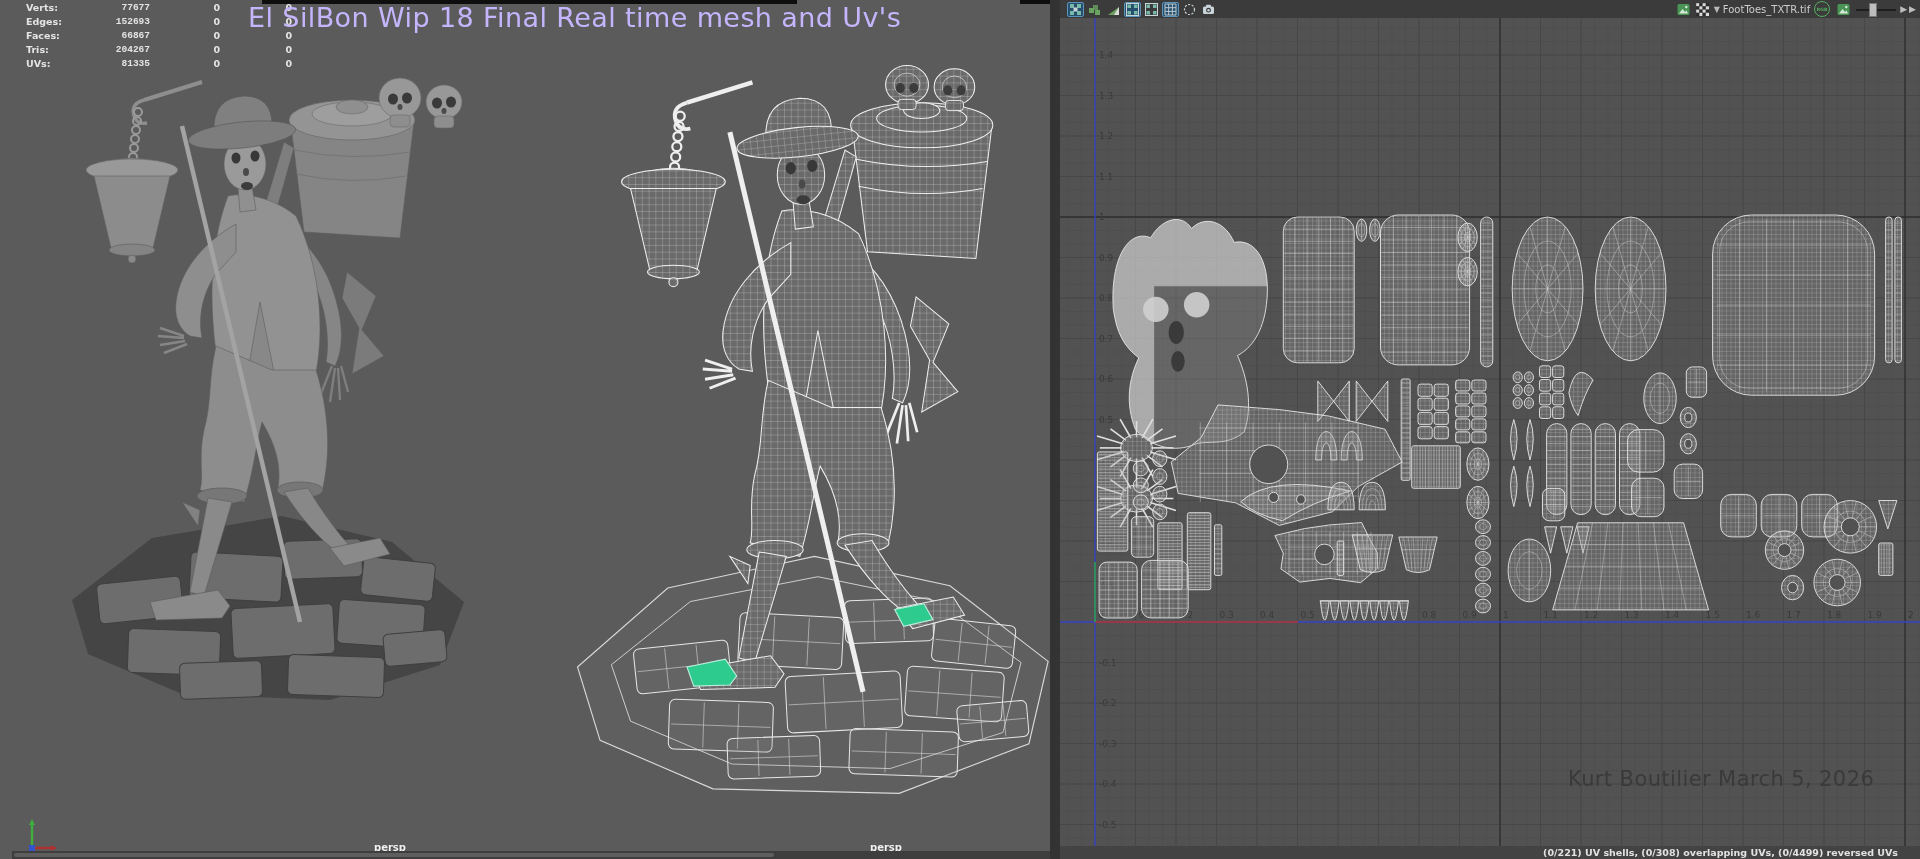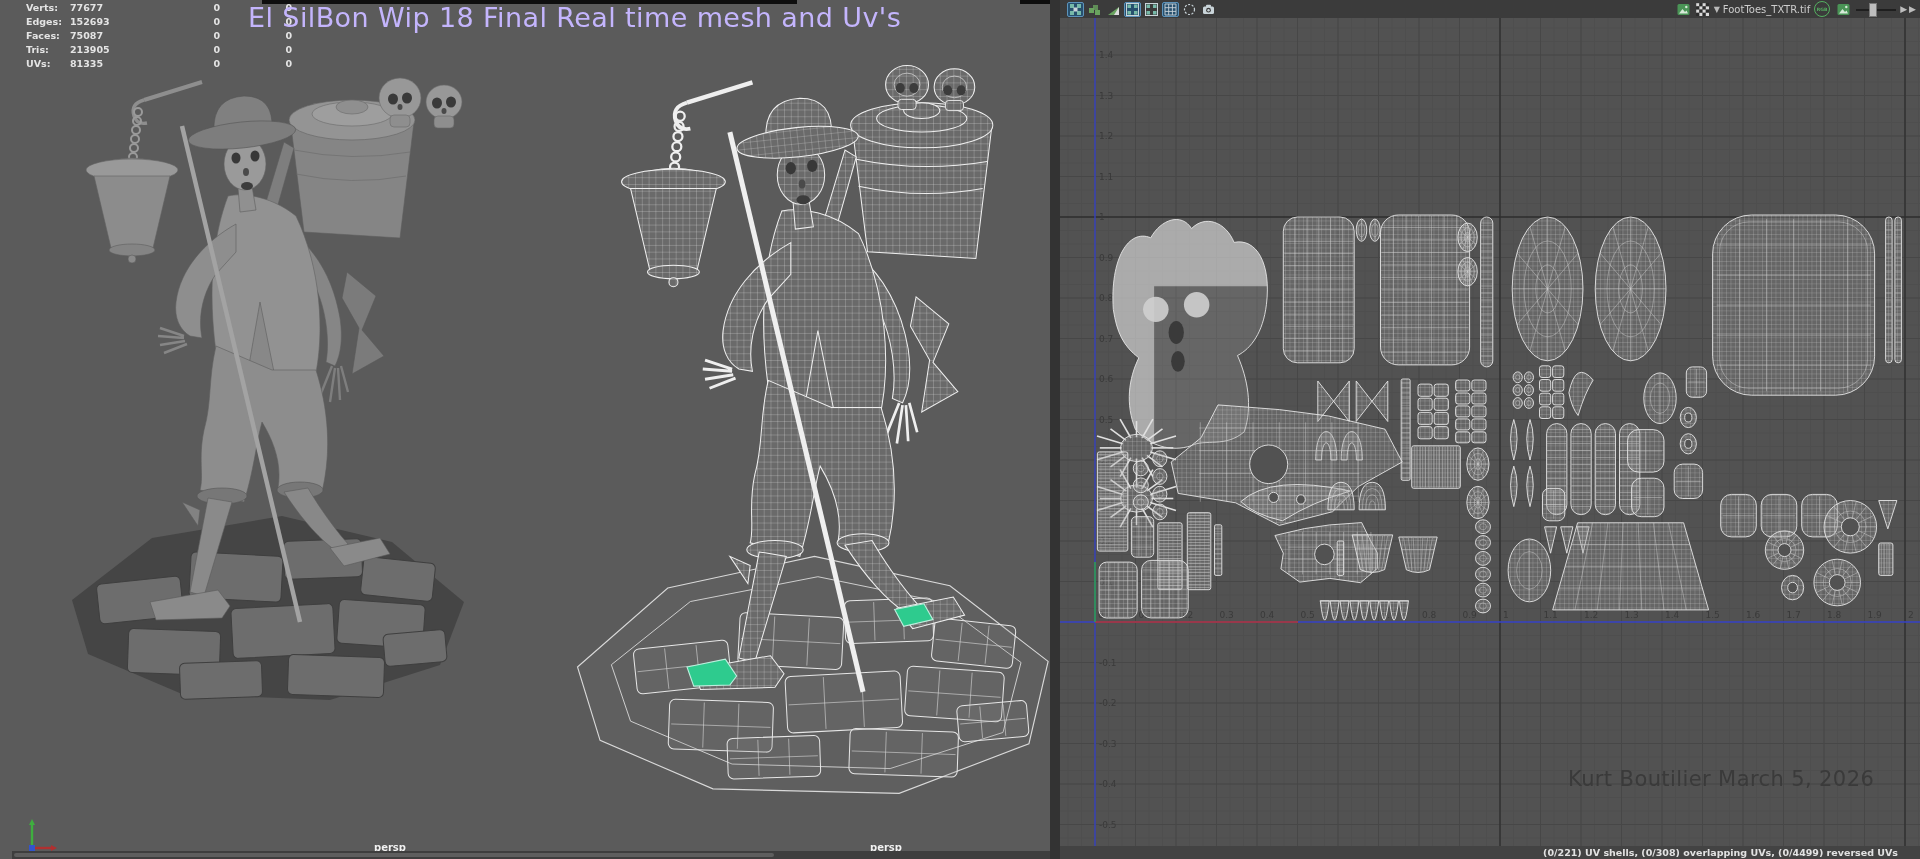--- a/index.html
+++ b/index.html
@@ -4,21 +4,21 @@
 <style>
   html,body{margin:0;padding:0;background:#444;}
   .root{position:relative;width:1920px;height:859px;overflow:hidden;
         background:#5b5b5b;font-family:"DejaVu Sans",sans-serif;}
   
   .vp{position:absolute;left:12px;top:0;width:1060px;height:859px;background:#5b5b5b;}
   .top-strip{position:absolute;background:#0e0e0e;height:4px;top:0;}
   .hud{position:absolute;left:0;top:2px;width:300px;}
   .hud-row{position:relative;height:14px;font-size:9.5px;font-weight:bold;color:#e4e4e4;}
   .hud-label{position:absolute;left:14px;width:60px;text-align:left;}
-  .hud-v1{position:absolute;left:58px;width:80px;text-align:left;}
+  .hud-v1{position:absolute;left:58px;width:80px;text-align:right;font-family:Liberation Mono, monospace;}
   .hud-v2{position:absolute;left:148px;width:60px;text-align:right;}
   .hud-v3{position:absolute;left:220px;width:60px;text-align:right;}
   .vp-title{position:absolute;left:236px;top:2px;font-size:27px;color:#c4b5fd;
             font-weight:500;letter-spacing:.4px;white-space:nowrap;}
   .persp{position:absolute;top:842px;font-size:10px;font-weight:bold;color:#f2f2f2;
          text-shadow:0 1px 1px rgba(0,0,0,.4);}
   .persp.p1{left:362px;} .persp.p2{left:858px;}
   .vp-bottombar{position:absolute;left:0;top:851px;width:1060px;height:8px;background:#3e3e3e;}
   .vp-scroll{position:absolute;left:2px;top:2px;width:760px;height:4px;background:#5e5e5e;border-radius:2px;}
   
@@ -64,27 +64,27 @@
     <span class="hud-v3">0</span>
         </div>
         <div class="hud-row">
           <span class="hud-label">Edges:</span>
     <span class="hud-v1">152693</span>
     <span class="hud-v2">0</span>
     <span class="hud-v3">0</span>
         </div>
         <div class="hud-row">
           <span class="hud-label">Faces:</span>
-    <span class="hud-v1">75087</span>
+    <span class="hud-v1">66867</span>
     <span class="hud-v2">0</span>
     <span class="hud-v3">0</span>
         </div>
         <div class="hud-row">
           <span class="hud-label">Tris:</span>
-    <span class="hud-v1">213905</span>
+    <span class="hud-v1">204267</span>
     <span class="hud-v2">0</span>
     <span class="hud-v3">0</span>
         </div>
         <div class="hud-row">
           <span class="hud-label">UVs:</span>
     <span class="hud-v1">81335</span>
     <span class="hud-v2">0</span>
     <span class="hud-v3">0</span>
         </div>
       </div>

